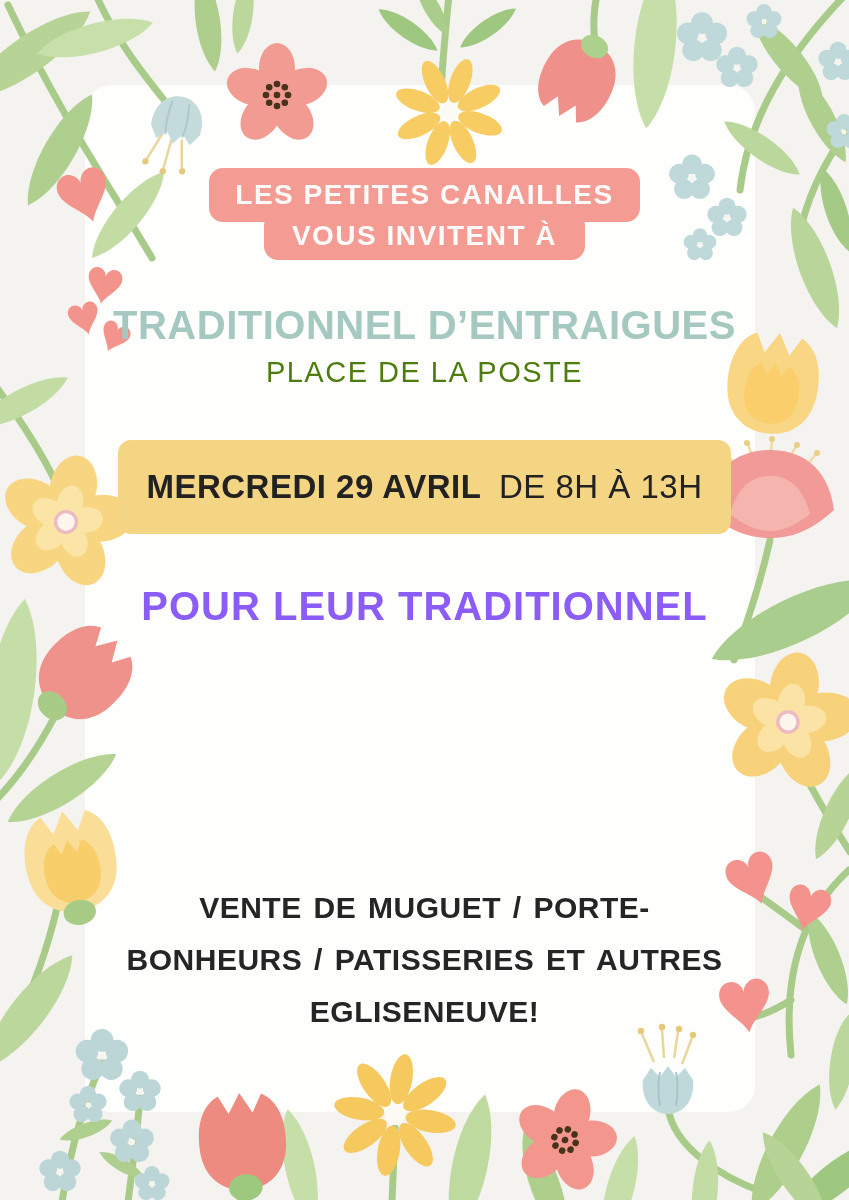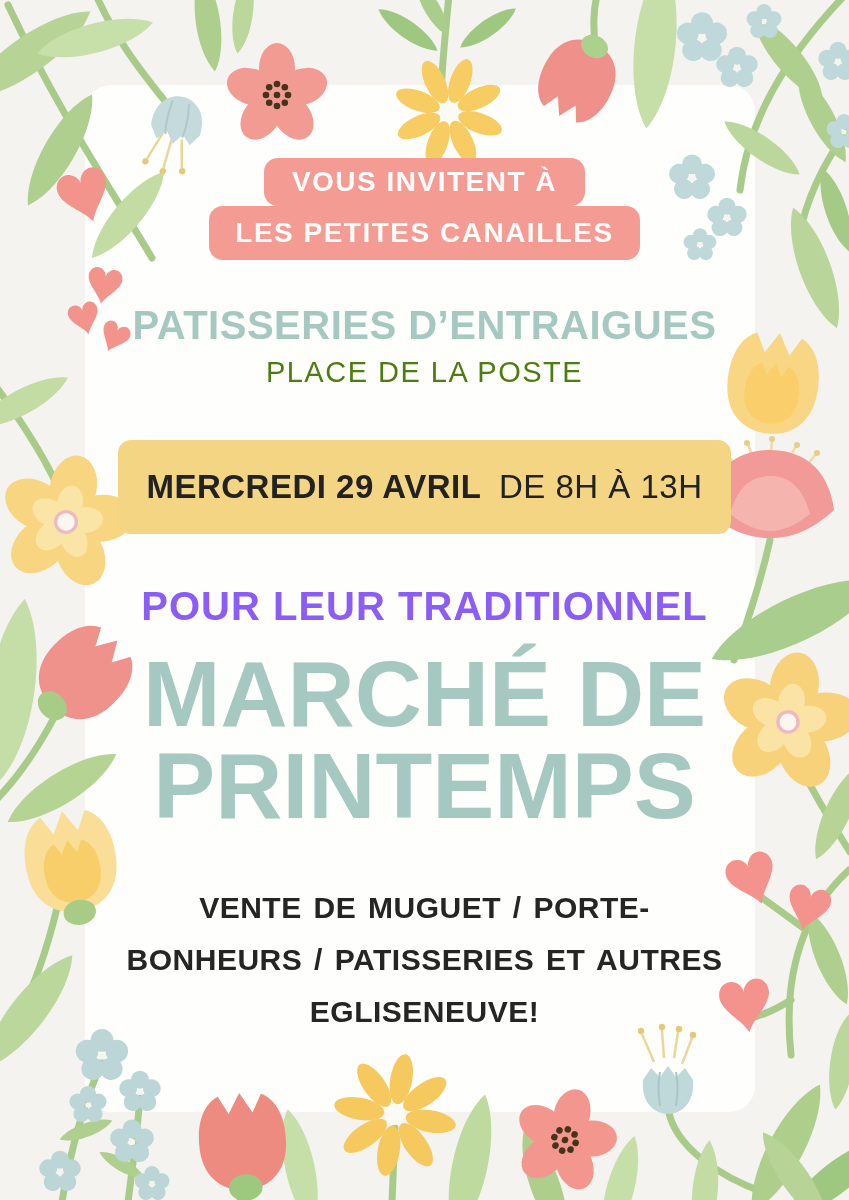--- a/index.html
+++ b/index.html
@@ -307,43 +307,39 @@
         <use href="#petals5" transform="scale(0.55)" fill="#FAE3A4"></use>
         <circle r="7.5" fill="#FDF6EE" stroke="#EDB9C2" stroke-width="2.5"></circle>
       </g>
     </g>
   </svg>
 
   <div class="content">
 
     <div class="badge">
       <div>
+        <span class="badge-line">LES PETITES CANAILLES</span>
+      </div>
+      <div>
         <span class="badge-line second">VOUS INVITENT À</span>
       </div>
-      <div>
-        <span class="badge-line">LES PETITES CANAILLES</span>
-      </div>
     </div>
 
-    <div class="venue-name">PATISSERIES D’ENTRAIGUES</div>
+    <div class="venue-name">TRADITIONNEL D’ENTRAIGUES</div>
     <div class="venue-address">PLACE DE LA POSTE</div>
 
     <div class="datebar-wrap">
       <div class="datebar">
         <span class="date-day">MERCREDI 29 AVRIL</span>
         <span class="date-time">DE 8H À 13H</span>
       </div>
     </div>
 
     <div class="tagline">POUR LEUR TRADITIONNEL</div>
 
-    <h1 class="title">
-      <span>MARCHÉ DE</span><br>
-      <span>PRINTEMPS</span>
-    </h1>
 
     <div class="items">
       <div>VENTE DE MUGUET / PORTE-</div>
       <div>BONHEURS / PATISSERIES ET AUTRES</div>
       <div>EGLISENEUVE!</div>
     </div>
 
   </div>
 </div>
 

